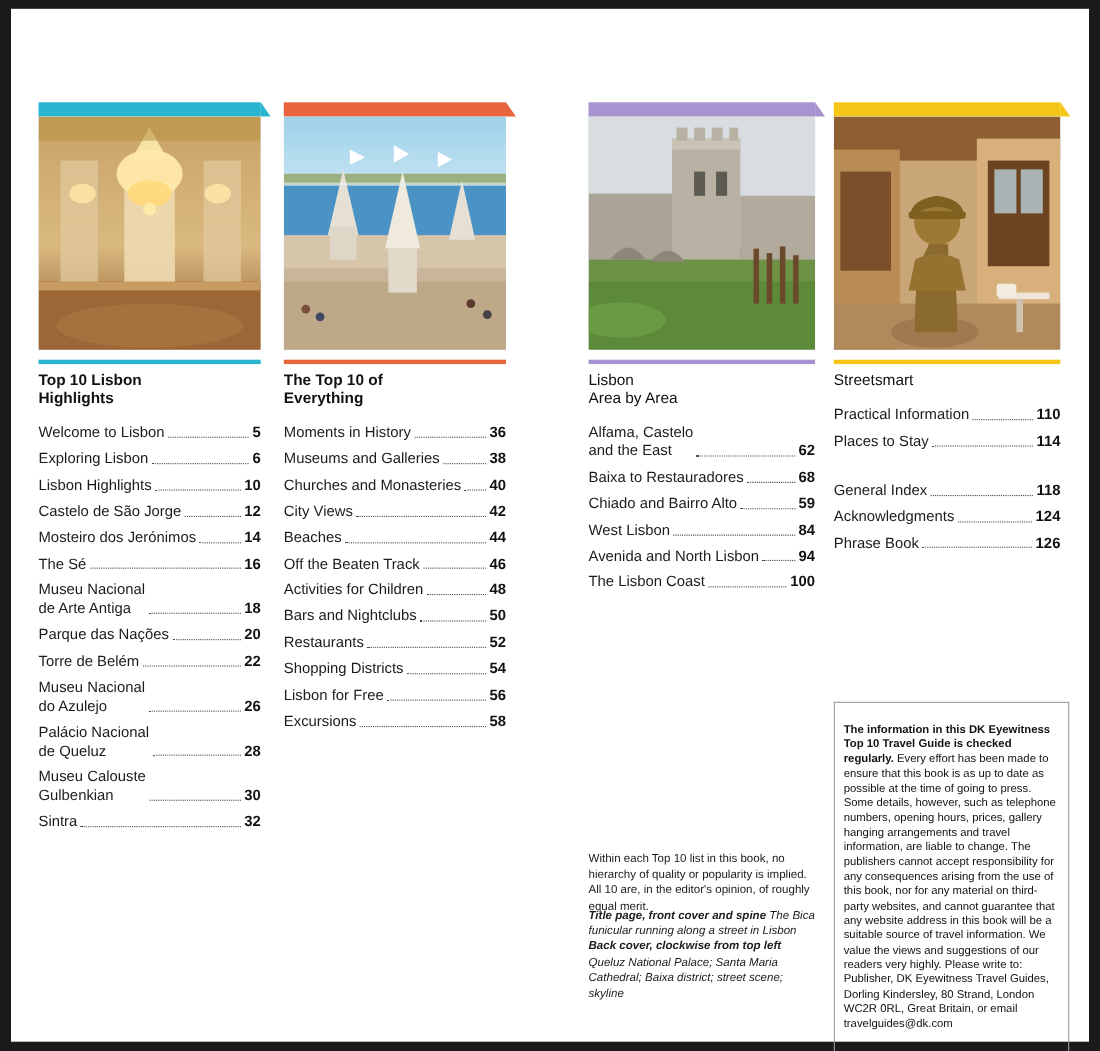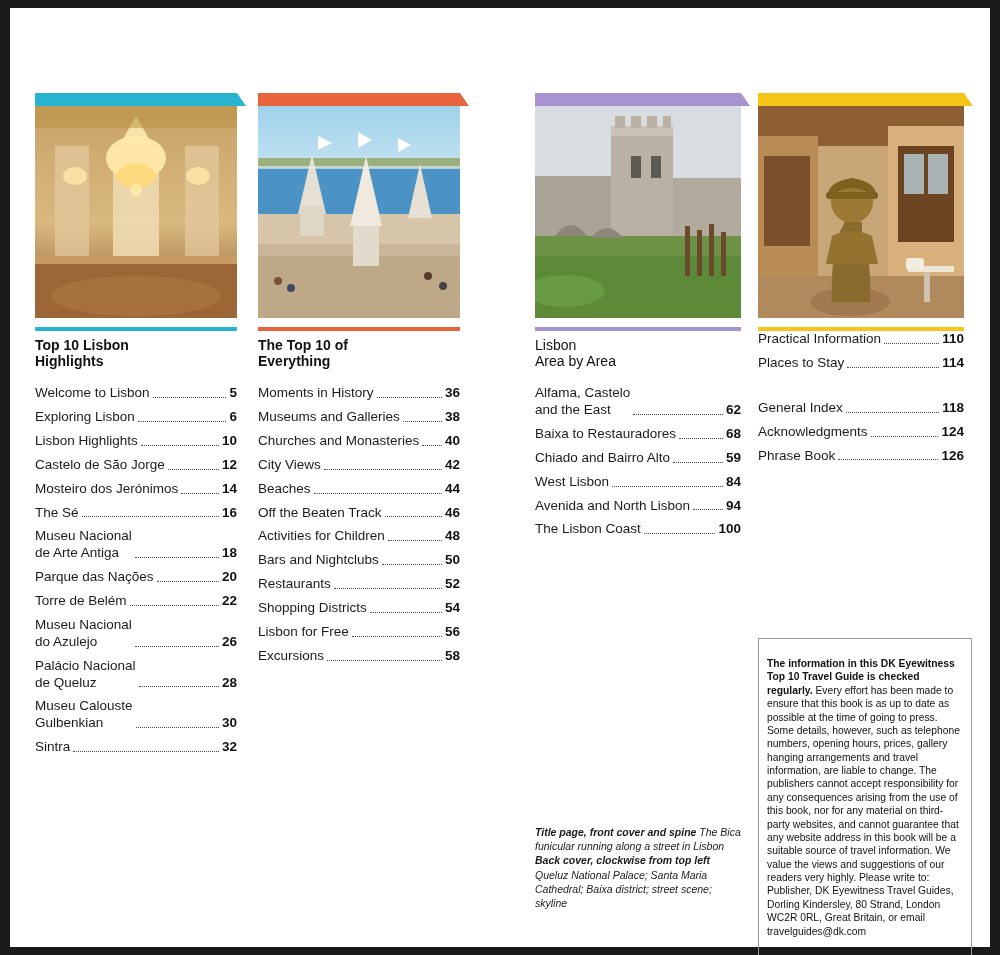--- a/index.html
+++ b/index.html
@@ -428,20 +428,21 @@
           <path d="M74 196 q-2 -70 18 -84 q22 12 20 84 z" fill="#8a6a2e"></path>
           <circle cx="94" cy="96" r="21" fill="#9c7a34"></circle>
           <path d="M70 92 q24 -20 48 0 q2 -16 -24 -20 q-26 4 -24 20 z" fill="#7e601f"></path>
           <rect x="68" y="86" width="52" height="7" rx="3" fill="#7e601f"></rect>
           <rect x="86" y="116" width="18" height="16" fill="#8a6a2e"></rect>
           <path d="M74 130 q20 -10 40 0 l6 28 h-52 z" fill="#94722f"></path>
         </svg>
       </div>
     </div>
     <div class="underline" style="background:#f5c518;"></div>
+    <div class="col-title">Streetsmart</div>
     <ul class="toc">
       <li>
           <span class="lbl">Practical Information</span>
           <span class="dots"></span>
           <span class="pg">110</span>
         </li>
       <li>
           <span class="lbl">Places to Stay</span>
           <span class="dots"></span>
           <span class="pg">114</span>
@@ -458,20 +459,21 @@
           <span class="pg">124</span>
         </li>
       <li>
           <span class="lbl">Phrase Book</span>
           <span class="dots"></span>
           <span class="pg">126</span>
         </li>
     </ul>
   </div>
 
+  <div class="note note-hierarchy">Within each Top 10 list in this book, no hierarchy of quality or popularity is implied. All 10 are, in the editor's opinion, of roughly equal merit.</div>
 
   <div class="note note-credits">
     <b>Title page, front cover and spine</b><i> The Bica funicular running along a street in Lisbon</i>
     <b>Back cover, clockwise from top left</b><i> Queluz National Palace; Santa Maria Cathedral; Baixa district; street scene; skyline</i>
   </div>
 
   <div class="infobox">
     <b>The information in this DK Eyewitness Top 10 Travel Guide is checked regularly.</b><span> Every effort has been made to ensure that this book is as up to date as possible at the time of going to press. Some details, however, such as telephone numbers, opening hours, prices, gallery hanging arrangements and travel information, are liable to change. The publishers cannot accept responsibility for any consequences arising from the use of this book, nor for any material on third-party websites, and cannot guarantee that any website address in this book will be a suitable source of travel information. We value the views and suggestions of our readers very highly. Please write to: Publisher, DK Eyewitness Travel Guides, Dorling Kindersley, 80 Strand, London WC2R 0RL, Great Britain, or email travelguides@dk.com</span>
   </div>
 

